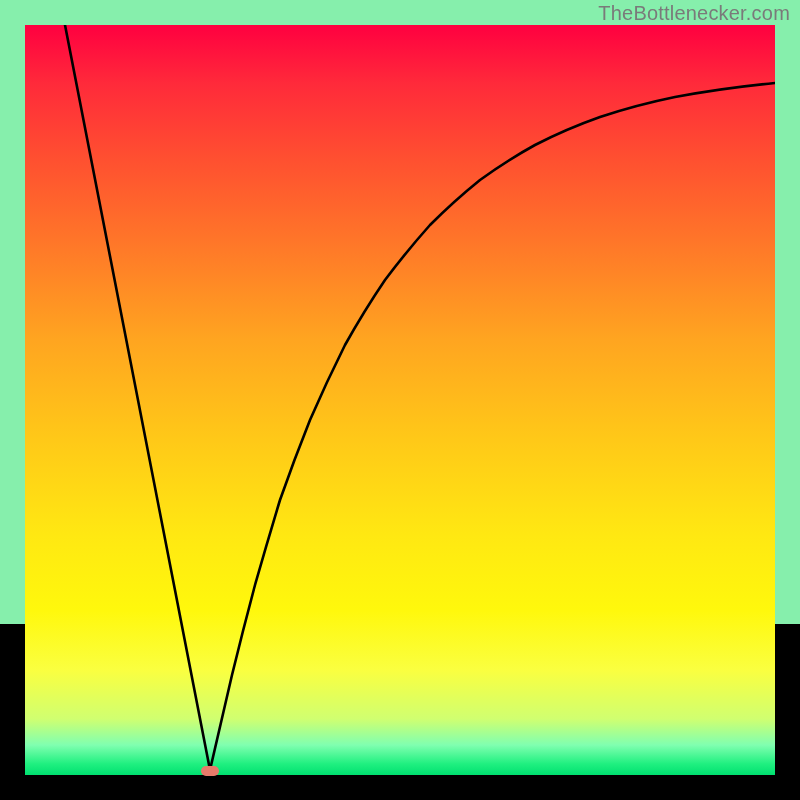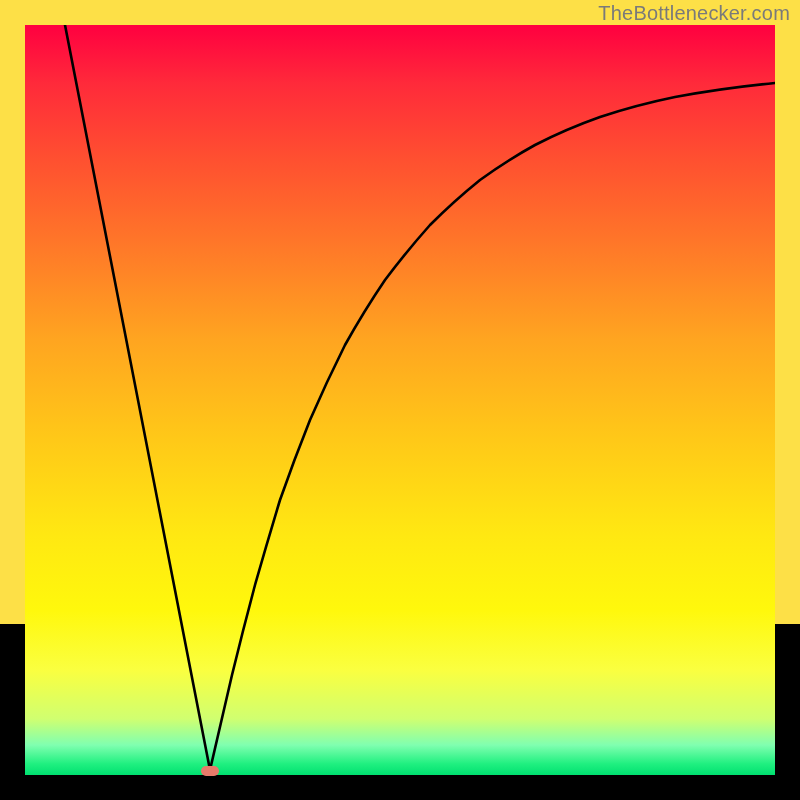--- a/index.html
+++ b/index.html
@@ -10,21 +10,21 @@
     background: #000;
     overflow: hidden;
     font-family: Arial, Helvetica, sans-serif;
   }
   .frame {
     position: absolute;
     top: 0;
     left: 0;
     width: 800px;
     height: 624px;
-    background: #fde047;
+    background: #86efac;
   }
   .plot-area {
     position: absolute;
     top: 25px;
     left: 25px;
     width: 750px;
     height: 750px;
     background: linear-gradient(to bottom,
       #ff0040 0%,
       #ff2b3a 8%,

